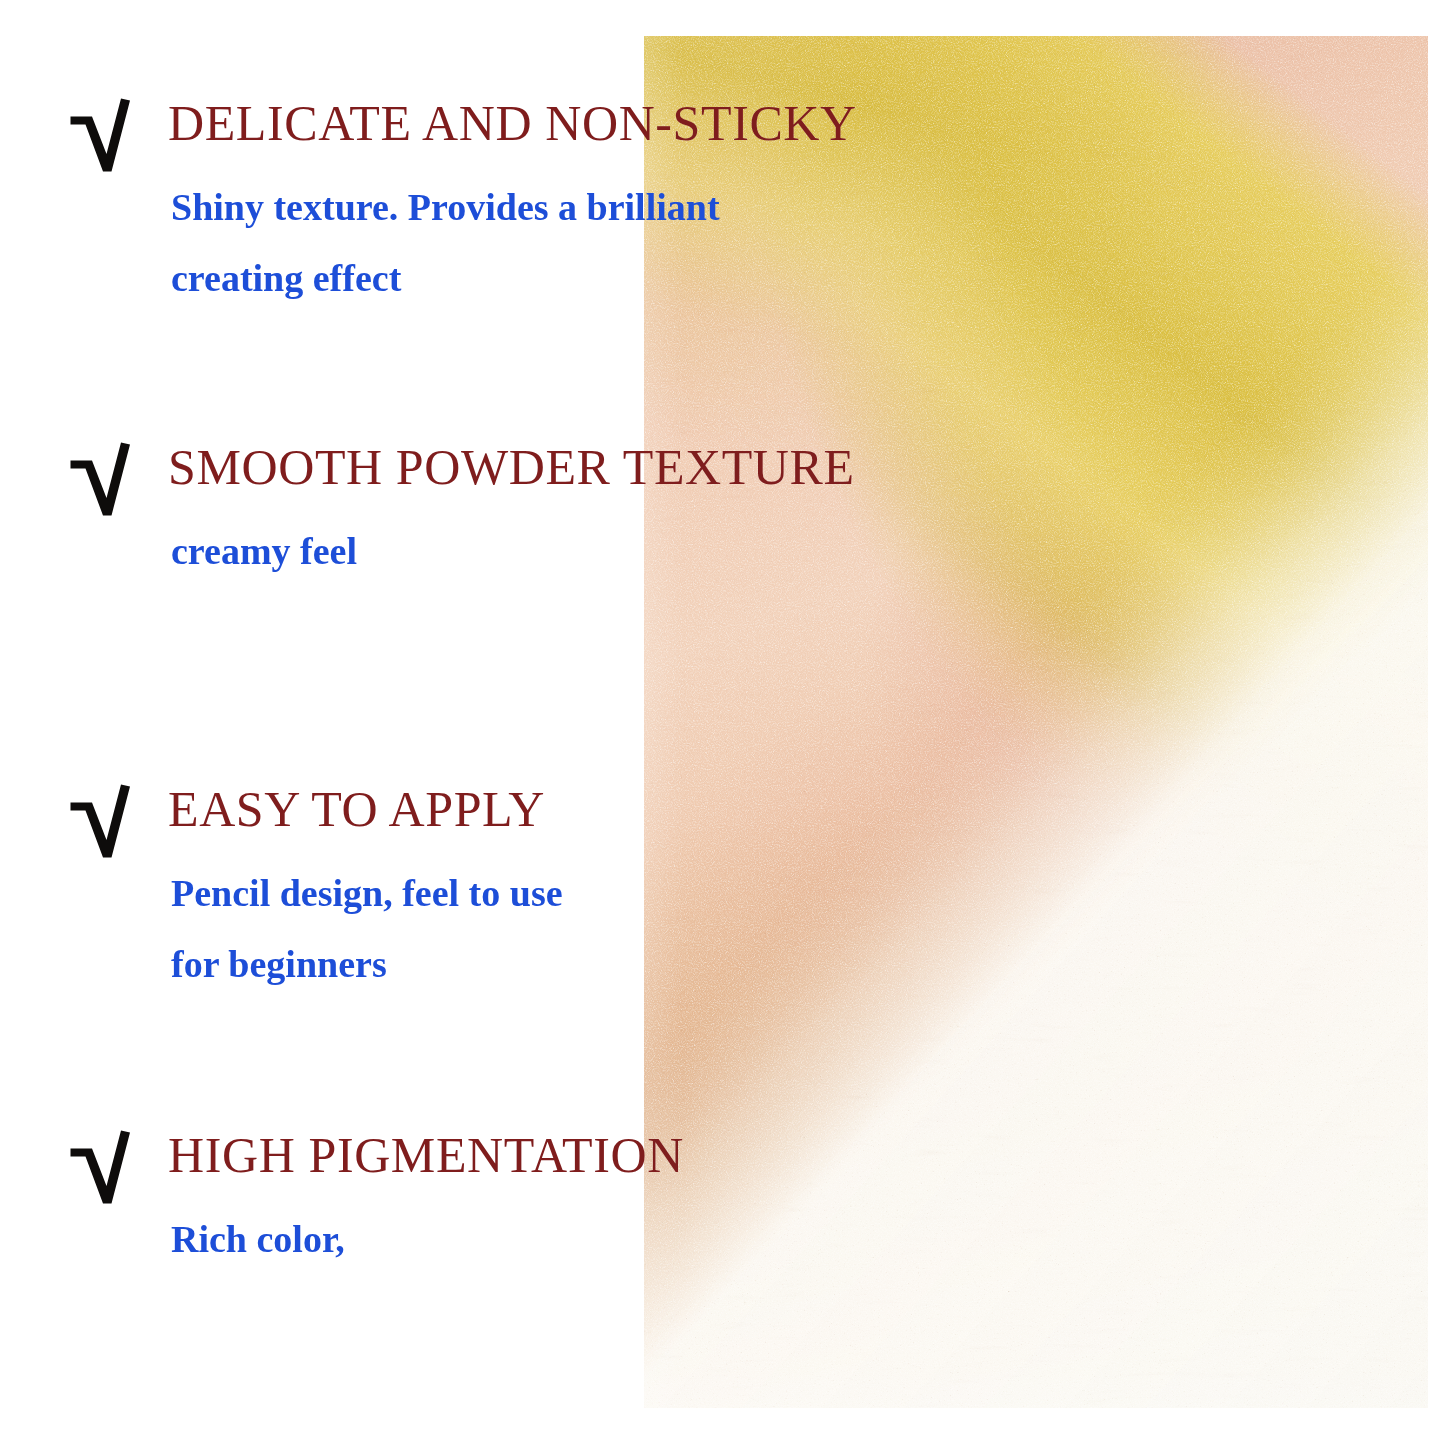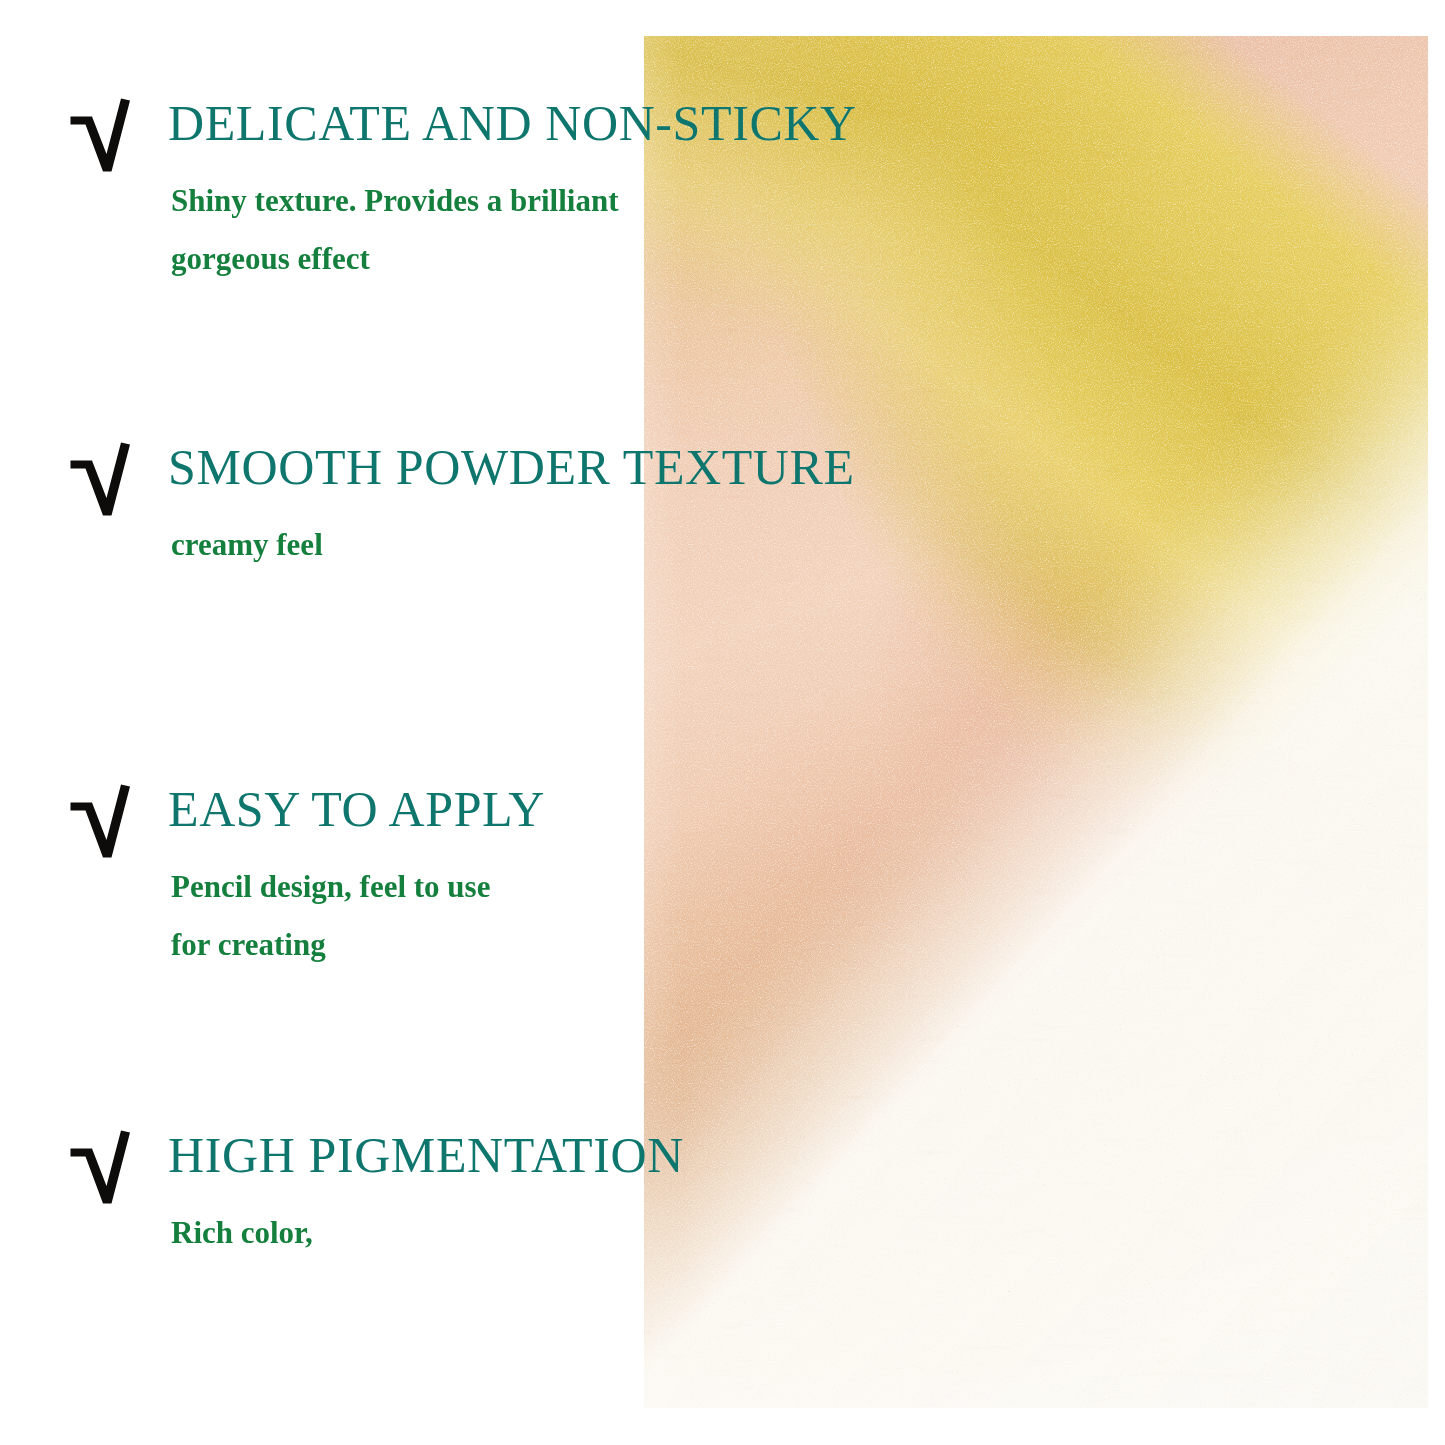--- a/index.html
+++ b/index.html
@@ -53,32 +53,32 @@
 
   .feature-body {
     margin-left: 100px;
   }
 
   .feature-title {
     font-family: "Liberation Serif", "DejaVu Serif", serif;
     font-size: 50px;
     font-weight: 400;
     letter-spacing: 0.6px;
-    color: #0f766e;
+    color: #7f1d1d;
     line-height: 1.08;
     margin: 0;
     white-space: nowrap;
     text-shadow: 0 0 1px rgba(255,255,255,0.35);
   }
 
   .feature-desc {
     font-family: "Liberation Serif", "DejaVu Serif", serif;
-    font-size: 31px;
+    font-size: 38px;
     font-weight: 700;
-    color: #15803d;
+    color: #1d4ed8;
     line-height: 1.88;
     margin: 22px 0 0 3px;
     white-space: nowrap;
   }
   .feature-desc .line { display: block; }
 
   
   #swatch {
     position: absolute;
     left: 644px;
@@ -280,21 +280,21 @@
   <div class="feature-list">
 
     <div class="feature feature-1">
       <svg class="check-icon" xmlns="http://www.w3.org/2000/svg" viewBox="0 0 66 78">
         <path d="M2.5 20.5 L2.5 28.5 L17.5 28.5 L35.0 75.5 L43.5 75.5 L62.0 4.5 L53.0 2.5 L38.5 58.0 L24.0 20.5 Z" fill="#0e0c0b"></path>
       </svg>
       <div class="feature-body">
         <h2 class="feature-title">DELICATE AND NON-STICKY</h2>
         <p class="feature-desc">
           <span class="line">Shiny texture. Provides a brilliant</span>
-          <span class="line">gorgeous effect</span>
+          <span class="line">creating effect</span>
         </p>
       </div>
     </div>
 
     <div class="feature feature-2">
       <svg class="check-icon" xmlns="http://www.w3.org/2000/svg" viewBox="0 0 66 78">
         <path d="M2.5 20.5 L2.5 28.5 L17.5 28.5 L35.0 75.5 L43.5 75.5 L62.0 4.5 L53.0 2.5 L38.5 58.0 L24.0 20.5 Z" fill="#0e0c0b"></path>
       </svg>
       <div class="feature-body">
         <h2 class="feature-title">SMOOTH POWDER TEXTURE</h2>
@@ -305,21 +305,21 @@
     </div>
 
     <div class="feature feature-3">
       <svg class="check-icon" xmlns="http://www.w3.org/2000/svg" viewBox="0 0 66 78">
         <path d="M2.5 20.5 L2.5 28.5 L17.5 28.5 L35.0 75.5 L43.5 75.5 L62.0 4.5 L53.0 2.5 L38.5 58.0 L24.0 20.5 Z" fill="#0e0c0b"></path>
       </svg>
       <div class="feature-body">
         <h2 class="feature-title">EASY TO APPLY</h2>
         <p class="feature-desc">
           <span class="line">Pencil design, feel to use</span>
-          <span class="line">for creating</span>
+          <span class="line">for beginners</span>
         </p>
       </div>
     </div>
 
     <div class="feature feature-4">
       <svg class="check-icon" xmlns="http://www.w3.org/2000/svg" viewBox="0 0 66 78">
         <path d="M2.5 20.5 L2.5 28.5 L17.5 28.5 L35.0 75.5 L43.5 75.5 L62.0 4.5 L53.0 2.5 L38.5 58.0 L24.0 20.5 Z" fill="#0e0c0b"></path>
       </svg>
       <div class="feature-body">
         <h2 class="feature-title">HIGH PIGMENTATION</h2>

